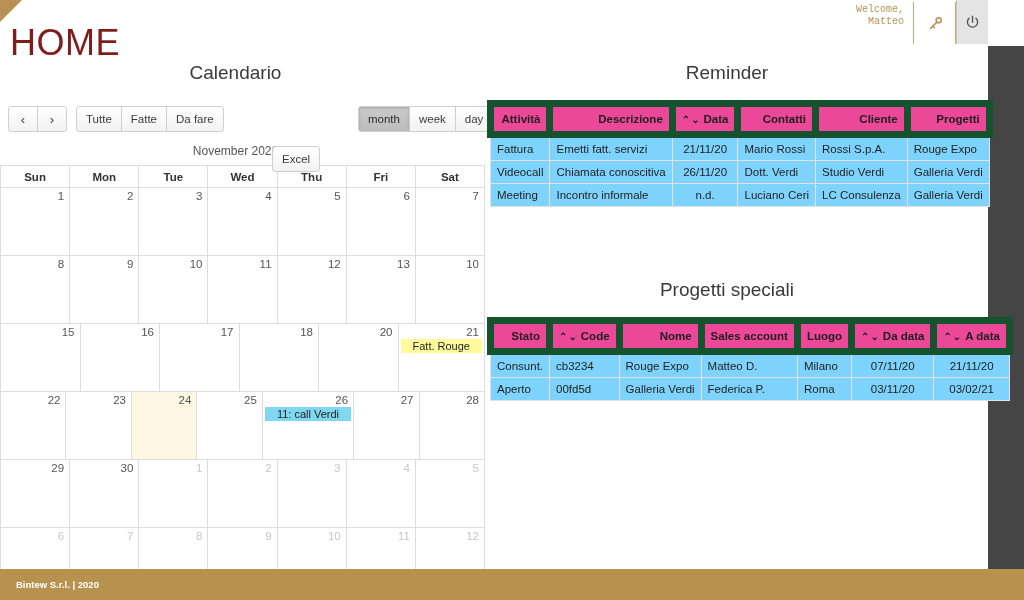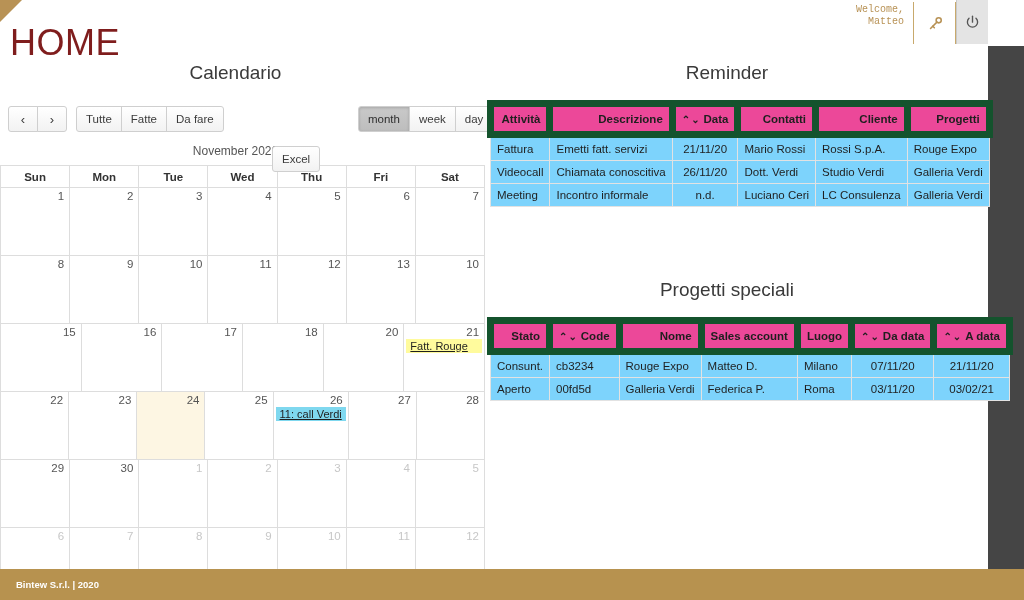--- a/index.html
+++ b/index.html
@@ -182,26 +182,25 @@
     text-align: right;
     padding-right: 5px;
     font-size: 11.5px;
     color: #555;
   }
   .cal-cell.other .daynum { color: #c7c7c7; }
   .event {
     margin: 1px 2px 0 2px;
     font-size: 11px;
     color: #1f1f1f;
-    padding: 0 4px;
+    padding: 0 12px;
     line-height: 14px;
     white-space: nowrap;
     overflow: hidden;
     cursor: pointer;
-    text-decoration: underline;
   }
   .event.yellow { background: #fffb9d; }
   .event.blue { background: #7fd8ef; }
 
   
   .right-col {
     position: absolute;
     left: 487px; top: 62px;
     width: 480px;
   }

